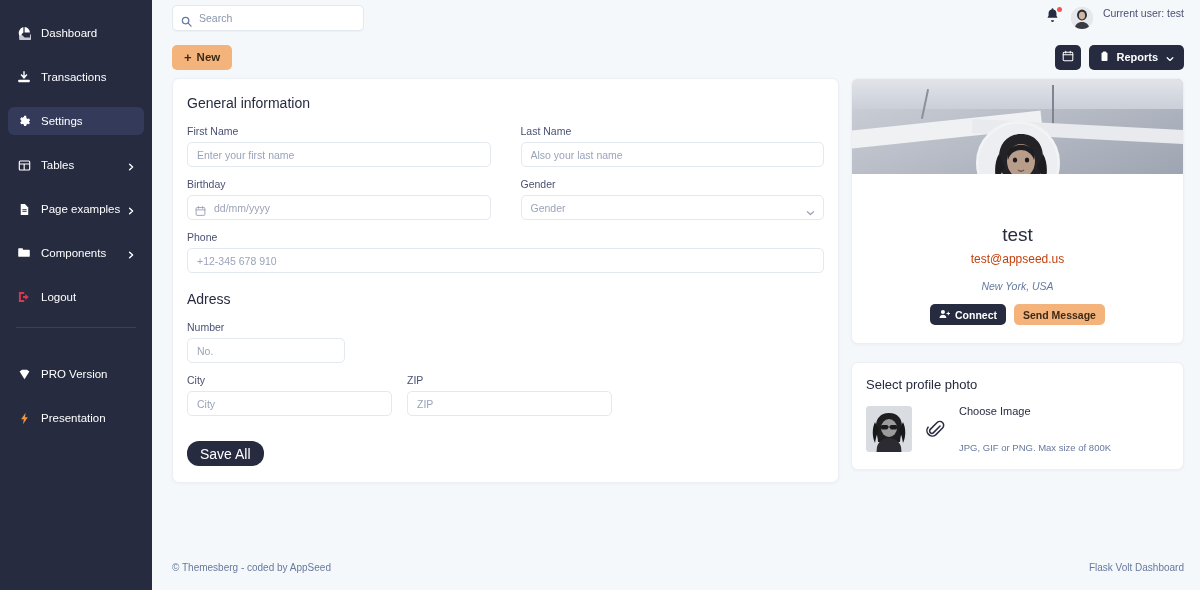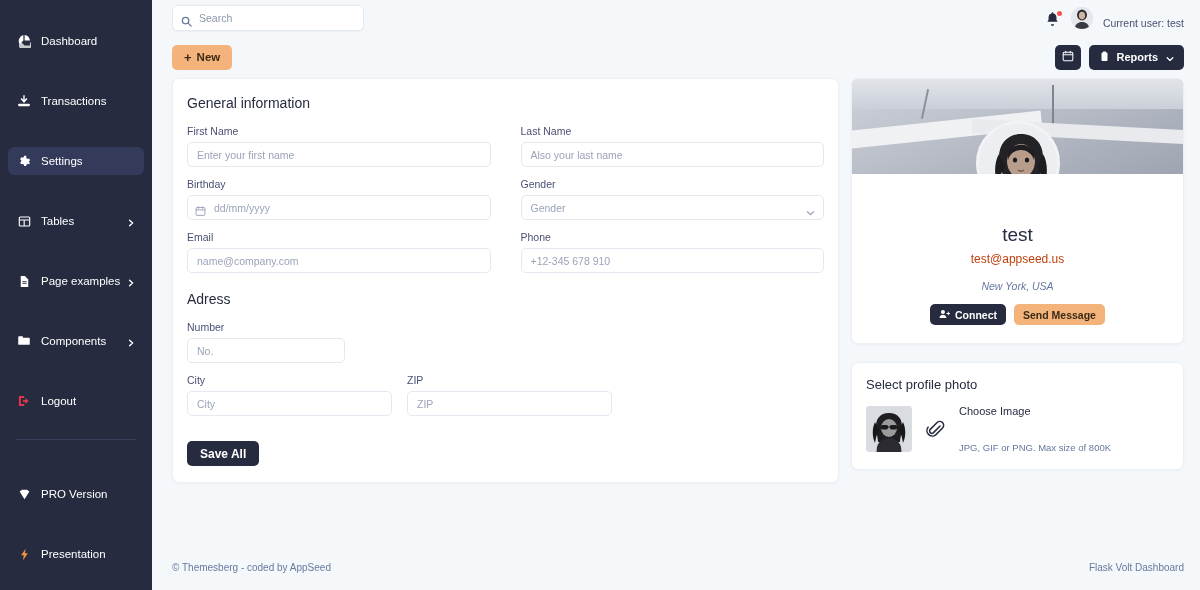--- a/index.html
+++ b/index.html
@@ -14,21 +14,21 @@
   
   .sidebar {
     width: 152px; min-width: 152px; height: 590px;
     background: #262b40;
     padding: 8px 0 0 0;
     display: flex; flex-direction: column;
   }
   .nav-item {
     display: flex; align-items: center;
     height: 28px;
-    margin: 16px 8px;
+    margin: 8px 8px;
     padding: 0 8px;
     border-radius: 6px;
     color: #ffffff;
     font-size: 11.5px;
     cursor: pointer;
     position: relative;
   }
   .nav-item.active { background: #333a5a; }
   .nav-ico {
     width: 16px; height: 16px;
@@ -74,21 +74,21 @@
   .search-ico { width: 11px; height: 11px; margin-right: 7px; flex:0 0 11px;}
   .search-input {
     border: none; outline: none;
     font-size: 10.5px; color: #66799e;
     font-family: "Liberation Sans", sans-serif;
     width: 100%; background: transparent;
   }
   .search-input::placeholder { color: #8a94ab; }
   .topbar-right {
     margin-left: auto;
-    display: flex; align-items: flex-end; gap: 10px;
+    display: flex; align-items: flex-start; gap: 10px;
   }
   .bell-wrap { position: relative; width: 16px; height: 18px; cursor: pointer; }
   .bell-dot {
     position: absolute; top: 0px; right: -1px;
     width: 5px; height: 5px; border-radius: 50%;
     background: #fa5252;
   }
   .avatar-sm {
     width: 22px; height: 22px; border-radius: 50%;
     overflow: hidden; background: #d8dde6;
@@ -187,23 +187,24 @@
   }
   .fg-address { flex: 0 0 479px; }
   .fg-number  { flex: 0 0 158px; }
   .fg-city    { flex: 0 0 205px; }
   .fg-zip     { flex: 0 0 205px; }
   .row-addr { gap: 15px; }
   .row-city { gap: 15px; }
 
   .btn-save {
     background: #262b40; color: #fff;
-    font-size: 12px; font-weight: bold;
+    font-size: 14px; font-weight: normal;
     height: 25px; padding: 0 13px;
     margin-top: 14px;
+    border-radius: 12px;
   }
 
   
   .profile-card { overflow: hidden; }
   .profile-cover {
     height: 95px;
     position: relative;
     background: linear-gradient(160deg,#cfd3da 0%,#b9bec8 45%,#9ea4b1 100%);
     overflow: hidden;
   }
@@ -499,24 +500,20 @@
                     <svg viewBox="0 0 9 9" width="9" height="9" fill="none" stroke="#9aa3b8" stroke-width="1.2" stroke-linecap="round" stroke-linejoin="round">
                         <path d="M1.4 3.2 4.5 6l3.1-2.8"></path>
                       </svg>
                   </span>
                 </div>
               </div>
             </div>
 
             <div class="form-row">
               <div class="fg">
-                <label class="fg-label">Email</label>
-                <input class="fg-input" type="text" placeholder="name@company.com" style="">
-              </div>
-              <div class="fg">
                 <label class="fg-label">Phone</label>
                 <input class="fg-input" type="text" placeholder="+12-345 678 910" style="">
               </div>
             </div>
 
             <div class="section-title">Adress</div>
 
             <div class="form-row row-addr">
               <div class="fg fg-number">
                 <label class="fg-label">Number</label>

